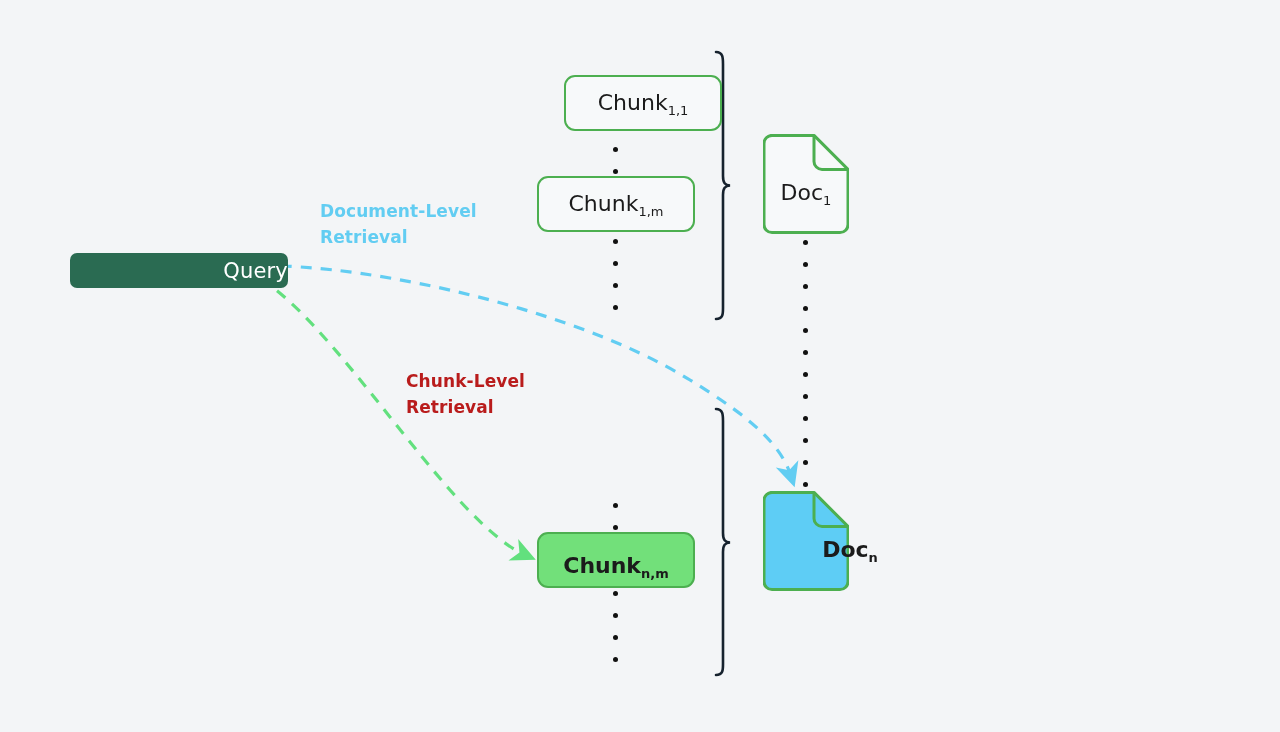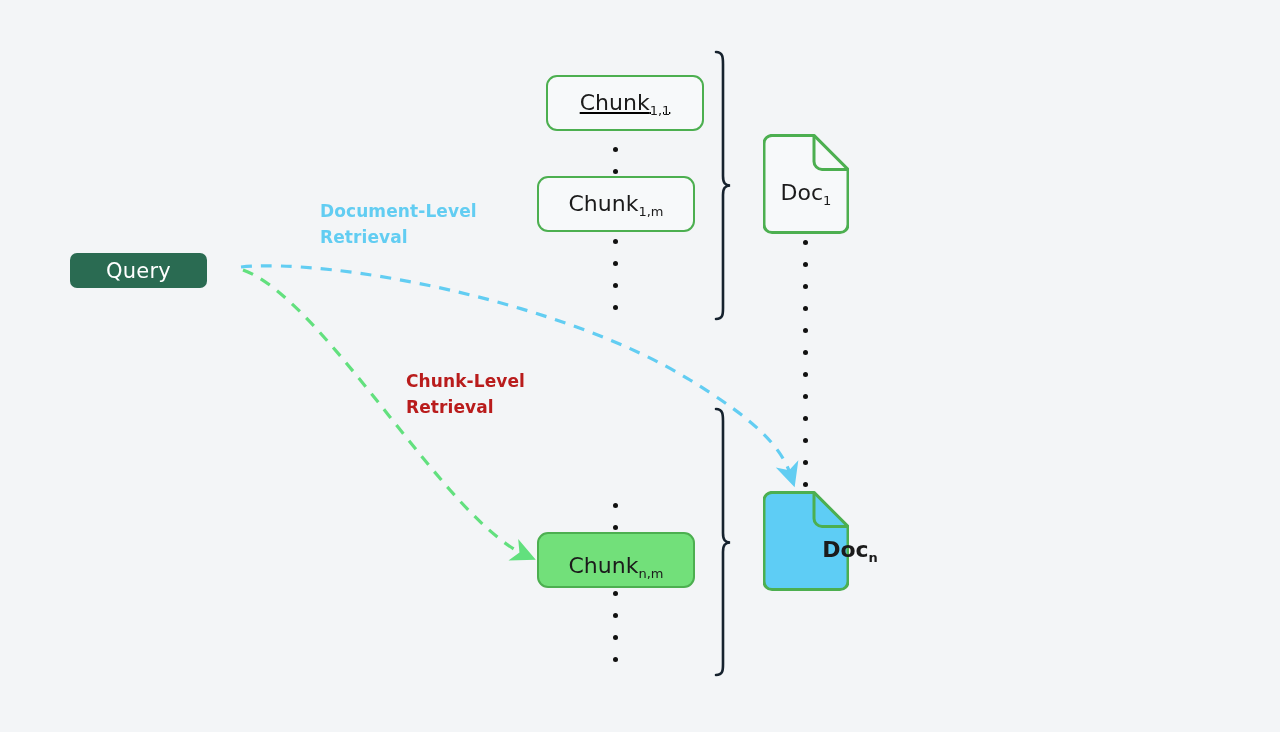--- a/index.html
+++ b/index.html
@@ -23,30 +23,31 @@
     left: 0; top: 0;
     width: 1280px;
     height: 732px;
   }
 
   
   .query-node {
     position: absolute;
     left: 70px;
     top: 253px;
-    width: 137px;
+    width: 181px;
     height: 35px;
     background: #2a6b52;
     border-radius: 7px;
     display: flex;
     align-items: center;
-    justify-content: center;
+    justify-content: flex-end;
     color: #ffffff;
     font-size: 21px;
     letter-spacing: 0.2px;
+    padding-left: 37px;
   }
 
   
   .chunk-box {
     position: absolute;
     width: 158px;
     height: 56px;
     border: 2.5px solid #4caf50;
     border-radius: 11px;
     background: #f7f9fa;
@@ -66,21 +67,21 @@
     vertical-align: baseline;
     position: relative;
     top: 5px;
     left: 0px;
   }
   .chunk-box.highlight {
     background: #72e07a;
     border-color: #4caf50;
   }
   .chunk-box.highlight .lbl {
-    font-weight: normal;
+    font-weight: bold;
     margin-top: 12px;
   }
 
   
   .doc-node {
     position: absolute;
     width: 86px;
     height: 101px;
   }
   .doc-node svg { display: block; }
@@ -168,21 +169,21 @@
 
   <div class="query-node">
     <span>Query</span>
   </div>
 
   <div class="caption doc-level">Document-Level
 Retrieval</div>
   <div class="caption chunk-level">Chunk-Level
 Retrieval</div>
 
-  <div class="chunk-box" style="left:546px; top:75px;text-decoration:underline;">
+  <div class="chunk-box" style="left:564px; top:75px;">
     <span class="lbl"><span>Chunk</span><sub>1,1</sub></span>
   </div>
 
   <div class="dots" style="left:613px; top:147px; gap:17px;">
     <i></i>
       <i></i>
   </div>
 
   <div class="chunk-box" style="left:537px; top:176px;text-align:center;">
     <span class="lbl"><span>Chunk</span><sub>1,m</sub></span>

